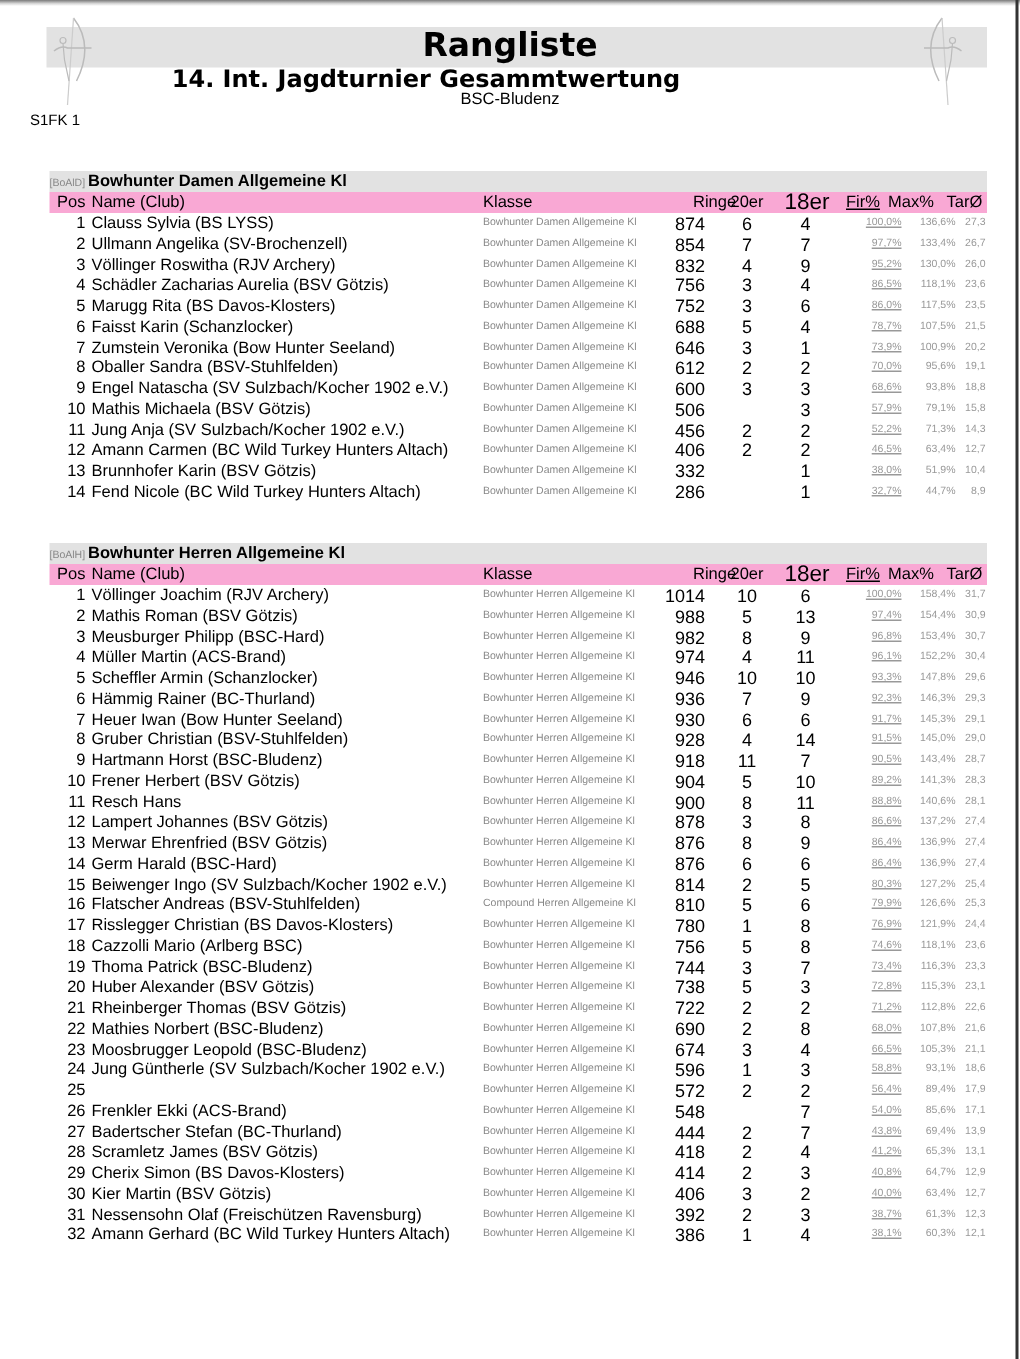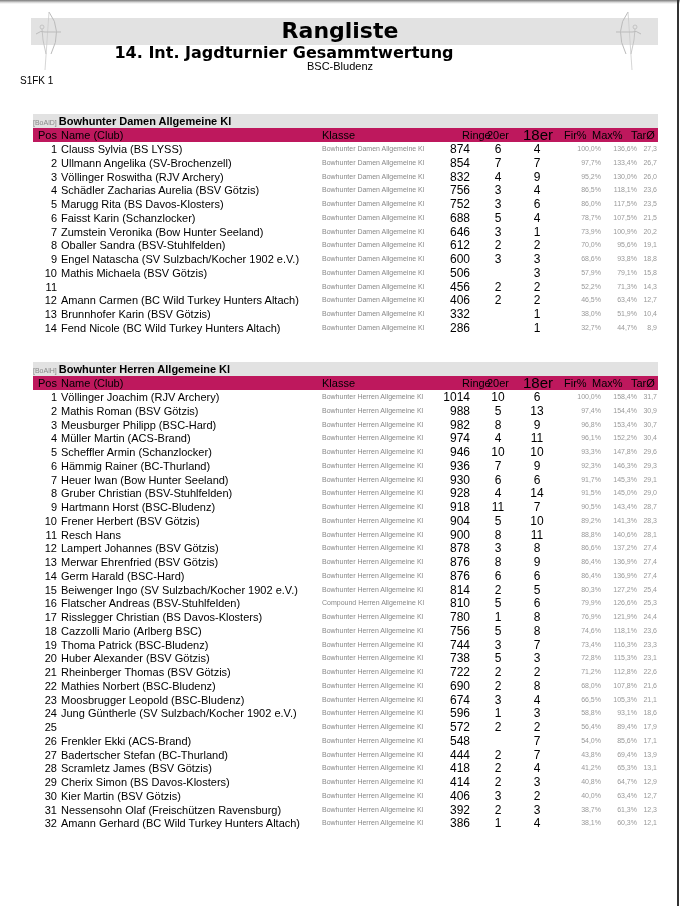--- a/index.html
+++ b/index.html
@@ -20,34 +20,34 @@
   .code { position: absolute; left: 20px; top: 75px; font-size: 10px; }
   .logo { position: absolute; top: 10px; width: 30px; height: 64px; }
   .logo-left { left: 33px; }
   .logo-right { left: 614px; }
 
   .section { position: absolute; left: 33px; width: 625px; }
   .sec-damen { top: 114px; }
   .sec-herren { top: 362px; }
   .sec-head { height: 14px; background: #e2e2e2; font-size: 11px; font-weight: bold; line-height: 14px; white-space: nowrap; }
   .sec-head .tag { font-size: 7px; color: #888; font-weight: normal; margin-right: 2px; }
-  .col-head { height: 14px; background: #be185d; font-size: 11px; line-height: 14px; position: relative; }
+  .col-head { height: 14px; background: #f9a8d4; font-size: 11px; line-height: 14px; position: relative; }
   .row { height: 13.75px; position: relative; font-size: 11px; line-height: 14px; }
   .c { position: absolute; top: 0; white-space: nowrap; }
   .pos { left: 0; width: 24px; text-align: right; }
   .name { left: 28px; }
   .klasse { left: 289px; font-size: 7px; color: #888; }
   .col-head .klasse { font-size: 11px; color: #000; }
   .ringe { left: 390px; width: 47px; text-align: right; font-size: 12px; }
   .col-head .ringe { left: 399px; width: auto; text-align: left; font-size: 11px; margin-left: 30px; }
   .z20 { left: 452px; width: 26px; text-align: center; font-size: 12px; }
   .col-head .z20 { font-size: 11px; }
   .z18 { left: 490px; width: 28px; text-align: center; font-size: 12px; }
   .col-head .z18 { font-size: 15px; }
-  .fir { left: 528px; width: 40px; text-align: right; font-size: 7px; color: #999; }
+  .fir { left: 528px; width: 40px; text-align: right; font-size: 7px; color: #999; text-decoration: underline; }
   .max { left: 567px; width: 37px; text-align: right; font-size: 7px; color: #999; }
   .tar { left: 598px; width: 26px; text-align: right; font-size: 7px; color: #999; }
   .col-head .fir, .col-head .max, .col-head .tar { font-size: 11px; color: #000; }
   .col-head .fir { left: 531px; width: auto; text-align: left; }
   .col-head .max { left: 559px; width: auto; text-align: left; }
   .col-head .tar { left: 598px; width: auto; text-align: left; }
 </style>
 </head>
 <body>
 
@@ -194,20 +194,21 @@
       <span class="c klasse">Bowhunter Damen Allgemeine Kl</span>
       <span class="c ringe">506</span>
       <span class="c z20"></span>
       <span class="c z18">3</span>
       <span class="c fir">57,9%</span>
       <span class="c max">79,1%</span>
       <span class="c tar">15,8</span>
     </div>
     <div class="row">
       <span class="c pos">11</span>
+      <span class="c name">Jung Anja  (SV Sulzbach/Kocher 1902 e.V.)</span>
       <span class="c klasse">Bowhunter Damen Allgemeine Kl</span>
       <span class="c ringe">456</span>
       <span class="c z20">2</span>
       <span class="c z18">2</span>
       <span class="c fir">52,2%</span>
       <span class="c max">71,3%</span>
       <span class="c tar">14,3</span>
     </div>
     <div class="row">
       <span class="c pos">12</span>

